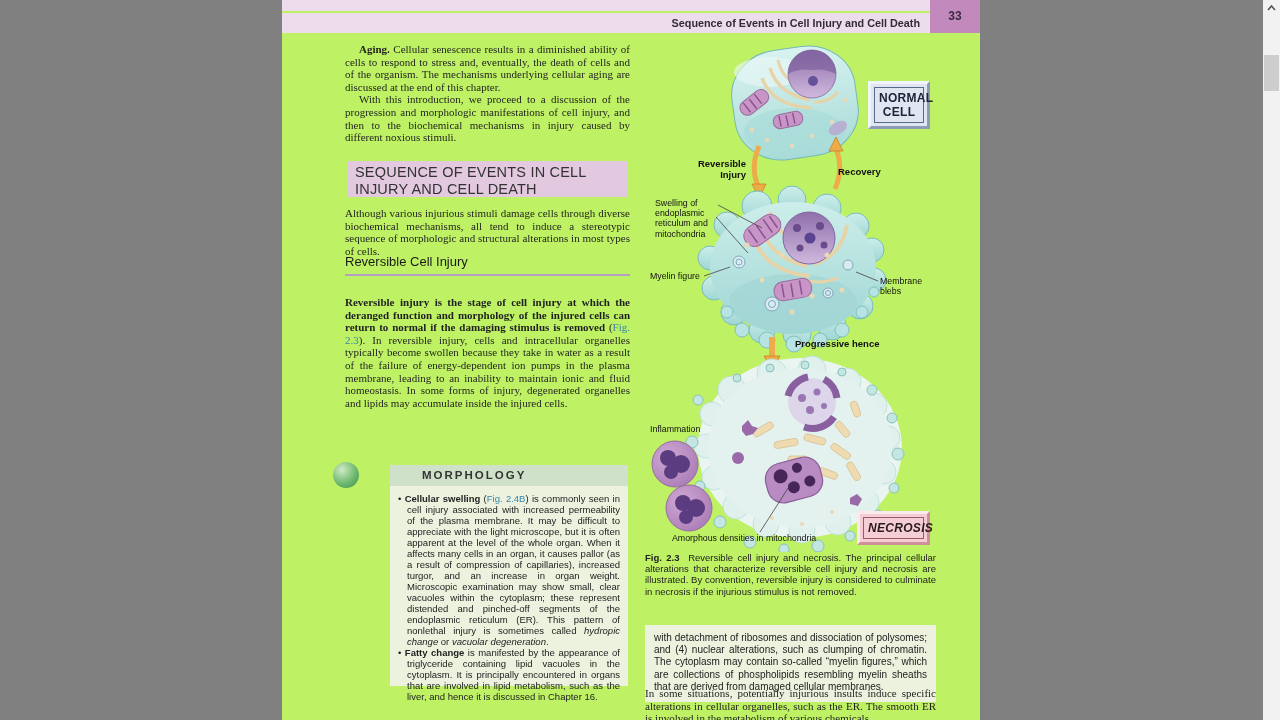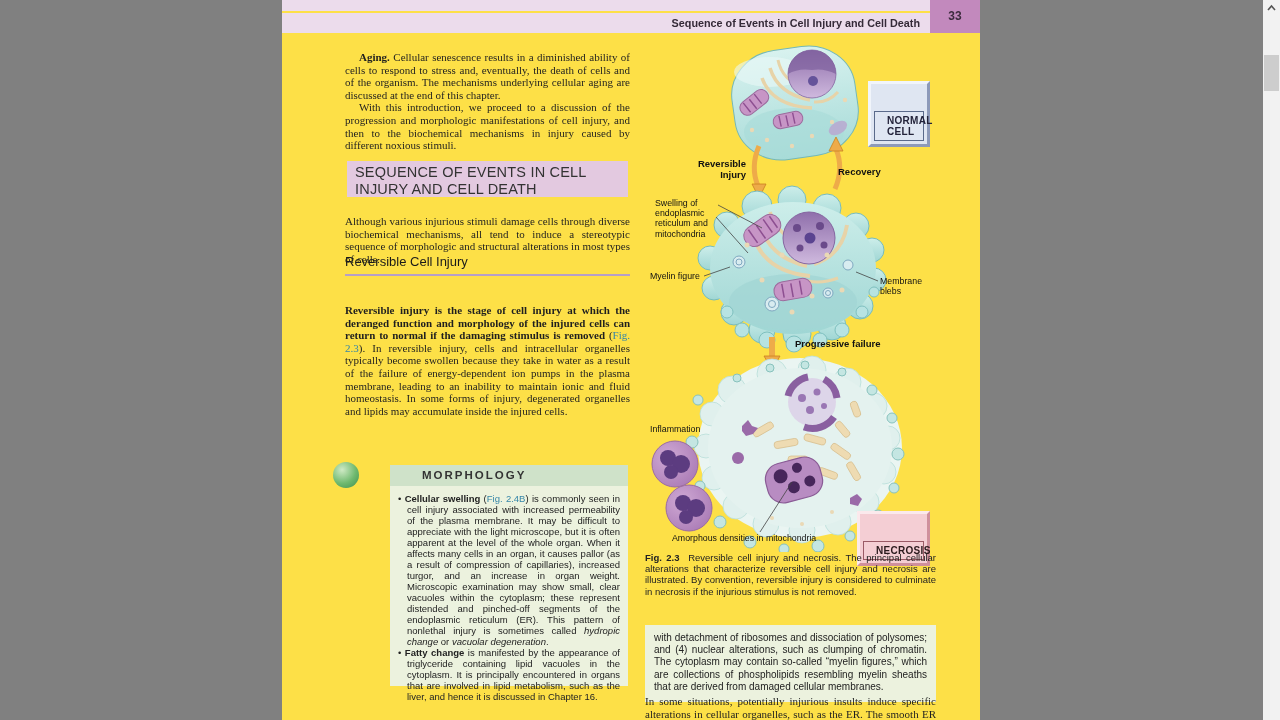--- a/index.html
+++ b/index.html
@@ -1,37 +1,37 @@
 <!DOCTYPE html>
 <html style="--outside-bg: #808080; --pink-band: #ecdcec; --pink-pagenum: #c289bd; --heading-box: #e3c9e0; --purple-rule: #b69fc7; --link: #3586a8; --morph-header: #cfe2c9; --morph-body: #ecf2de; --green-sphere: #3e8c4e; --normalbox: #dfe6f2; --necrosisbox: #f4ced4; --arrow-orange: #eeab49;"><head>
 <meta charset="utf-8">
 <style>
   * { margin:0; padding:0; box-sizing:border-box; }
   html,body { width:1280px; height:720px; overflow:hidden;
     background: var(--outside-bg, #808080);
     font-family:"Liberation Sans", sans-serif; }
 
   .page { position:absolute; left:282px; top:0; width:698px; height:720px;
-    background:#fde047; overflow:hidden; }
+    background:#bef264; overflow:hidden; }
 
   
   .band1 { position:absolute; left:0; top:0; width:648px; height:11px;
     background: var(--pink-band, #ecdcec); }
   .band2 { position:absolute; left:0; top:13px; width:648px; height:20px;
     background: var(--pink-band, #ecdcec);
     font-size:10.8px; font-weight:600; color:#352a38;
     text-align:right; line-height:20px; padding-right:10px; }
   .pagenum { position:absolute; left:648px; top:0; width:50px; height:33px;
     background: var(--pink-pagenum, #c289bd);
     font-size:12px; font-weight:600; color:#3c2b3e;
     text-align:center; line-height:33px; }
 
   
   .serif { font-family:"Liberation Serif", serif; font-size:11px;
-    line-height:12.6px; color:#1f1f1f; text-align:justify;margin-top:8px; }
+    line-height:12.6px; color:#1f1f1f; text-align:justify; }
   .serif p { text-indent:14px; }
   .seg-bold { font-weight:bold; }
   .seg-i { font-style:italic; }
   a, .seg-link { color: var(--link, #3586a8); text-decoration:none; }
 
   #para-aging { position:absolute; left:63px; top:43px; width:285px; }
   #main-heading { position:absolute; left:65px; top:161px; width:281px; height:36px;
     background: var(--heading-box, #e3c9e0);
     font-size:14.5px; line-height:16.5px; letter-spacing:.2px; color:#333;
     padding:3px 38px 0 8px; }
@@ -57,30 +57,30 @@
   #morph-body li::before { content:"\2022\00a0"; }
 
   
   #figure { position:absolute; left:360px; top:40px; width:298px; height:512px; }
   #figure svg { position:absolute; left:0; top:0; }
   .fig-label { position:absolute; font-size:8.8px; line-height:10.2px; color:#111; }
   .fig-label-b { position:absolute; font-size:9.5px; line-height:10.8px;
     font-weight:bold; color:#111; }
   .box3d { position:absolute; padding:3px; text-align:center;
     border-style:solid; border-width:3px; }
-  .box3d .inner { border:1px solid; padding:3px 12px; font-size:10px;
-    font-weight:bold; letter-spacing:.3px;margin-top:24px; }
+  .box3d .inner { border:1px solid; padding:3px 4px; font-size:12px;
+    font-weight:bold; letter-spacing:.3px; }
   #normal-cell-box { left:226px; top:41px; width:62px;
     background: var(--normalbox, #dfe6f2);
     border-color:#f1f5fb #8d9ab9 #8d9ab9 #f1f5fb; }
   #normal-cell-box .inner { border-color:#5a6a8a; color:#23233a; }
   #necrosis-box { left:215px; top:471px; width:73px;
     background: var(--necrosisbox, #f4ced4);
     border-color:#fbe9ec #cf909c #cf909c #fbe9ec; }
-  #necrosis-box .inner { border-color:#9a5a66; color:#2a1a1d; }
+  #necrosis-box .inner { border-color:#9a5a66; color:#2a1a1d;font-style:italic; }
 
   
   #caption { position:absolute; left:363px; top:552px; width:291px;
     font-size:9.5px; line-height:11.2px; color:#222; text-align:justify; }
   #green-box { position:absolute; left:363px; top:604px; width:291px; height:77px;
     background: var(--morph-body, #ecf2de); padding:7px 9px;
     font-size:10px; line-height:12.2px; color:#222; text-align:justify;margin-top:21px; }
   #para-bottom { position:absolute; left:363px; top:687px; width:291px; }
 
   
@@ -373,21 +373,21 @@
     </svg>
 
     <div class="box3d" id="normal-cell-box">
       <div class="inner">NORMAL CELL</div>
     </div>
     <div class="fig-label-b" style="left:28px; top:119px; width:76px; text-align:right;">Reversible Injury</div>
     <div class="fig-label-b" style="left:196px; top:127px;">Recovery</div>
     <div class="fig-label" style="left:13px; top:158px; width:62px;">Swelling of endoplasmic reticulum and mitochondria</div>
     <div class="fig-label" style="left:8px; top:231px; width:58px;">Myelin figure</div>
     <div class="fig-label" style="left:238px; top:236px; width:55px;">Membrane blebs</div>
-    <div class="fig-label-b" style="left:153px; top:299px; width:120px;">Progressive failure</div>
+    <div class="fig-label-b" style="left:153px; top:299px; width:120px;">Progressive hence</div>
     <div class="fig-label" style="left:8px; top:384px;">Inflammation</div>
     <div class="box3d" id="necrosis-box">
       <div class="inner">NECROSIS</div>
     </div>
     <div class="fig-label" style="left:30px; top:493px; width:220px;">Amorphous densities in mitochondria</div>
   </div>
 
   <div id="caption">
     <span class="seg-bold">Fig. 2.3</span><span>&nbsp; Reversible cell injury and necrosis. The principal cellular alterations that characterize reversible cell injury and necrosis are illustrated. By convention, reversible injury is considered to culminate in necrosis if the injurious stimulus is not removed.</span>
   </div>

